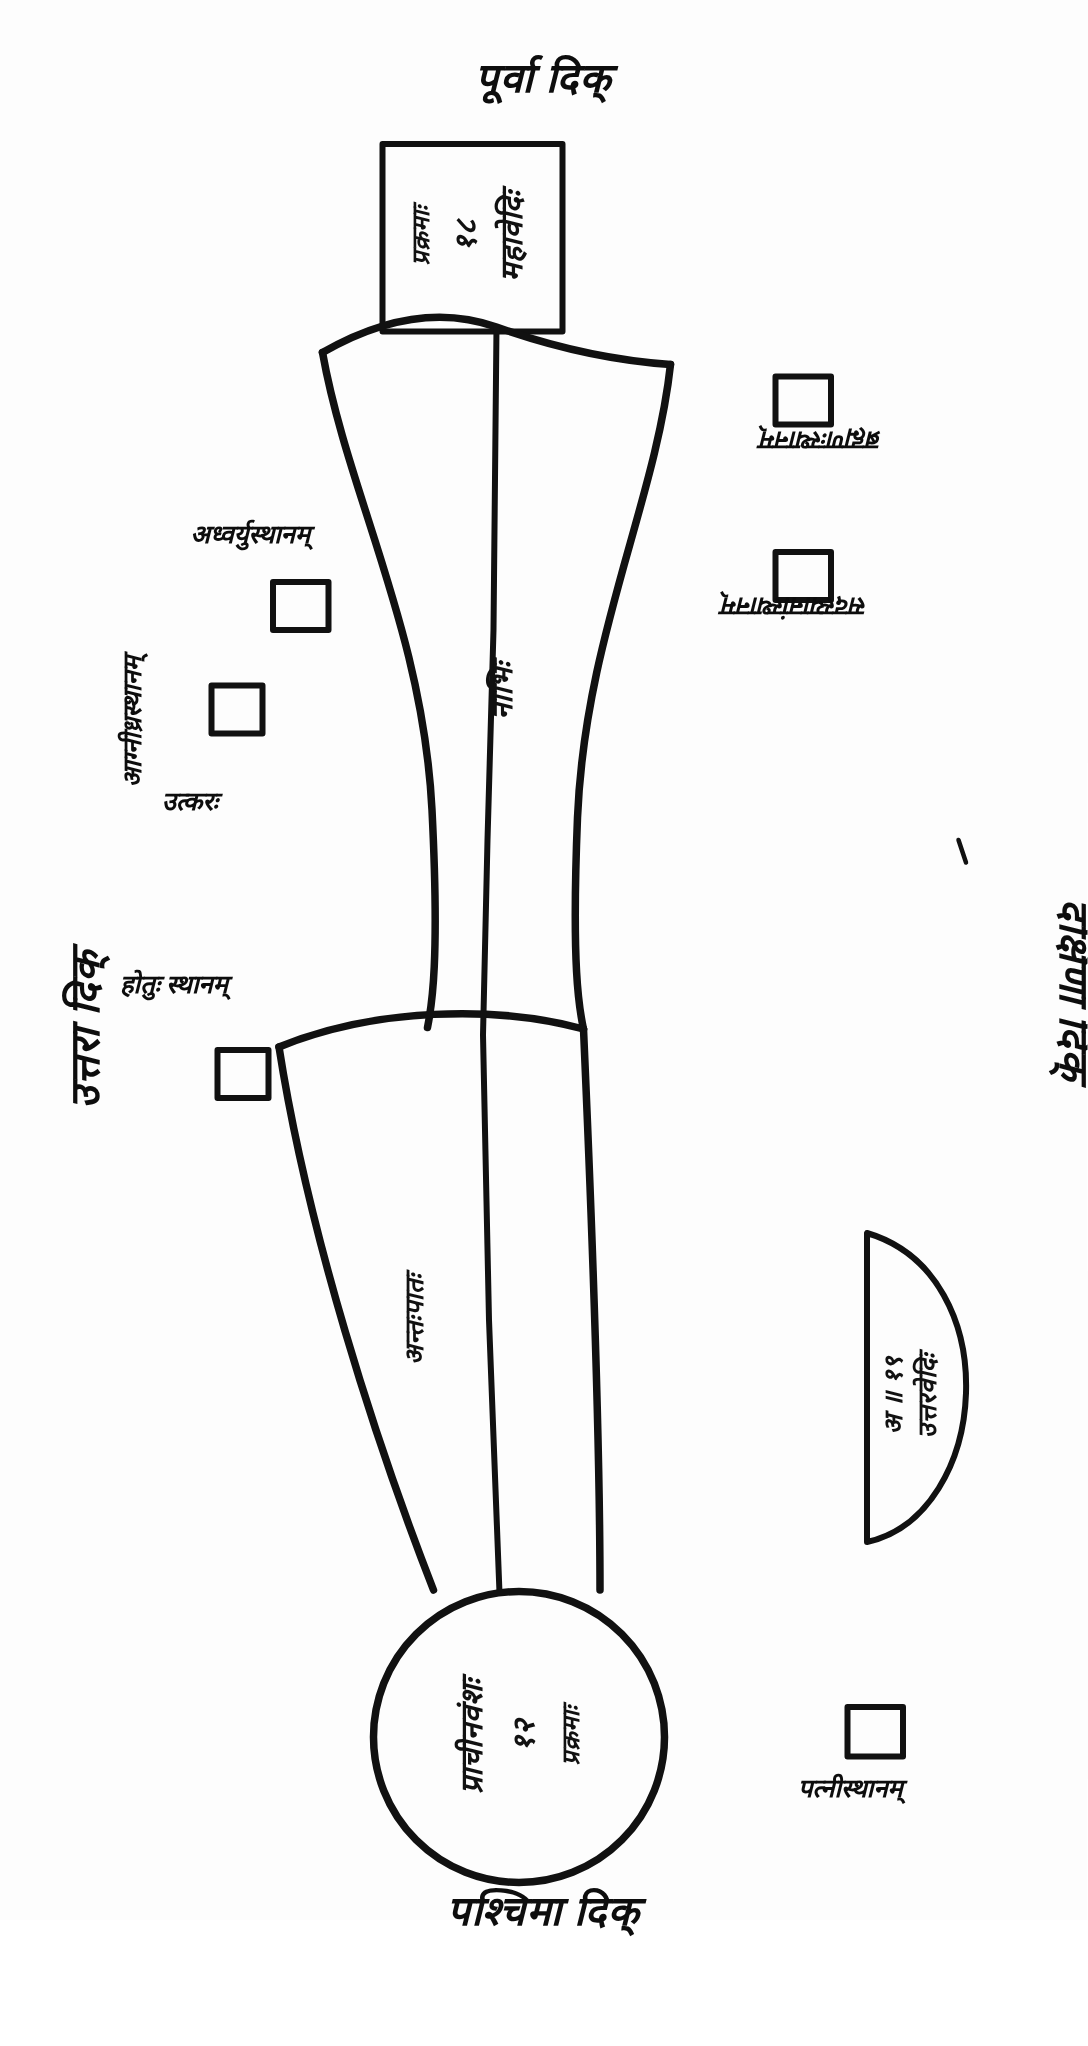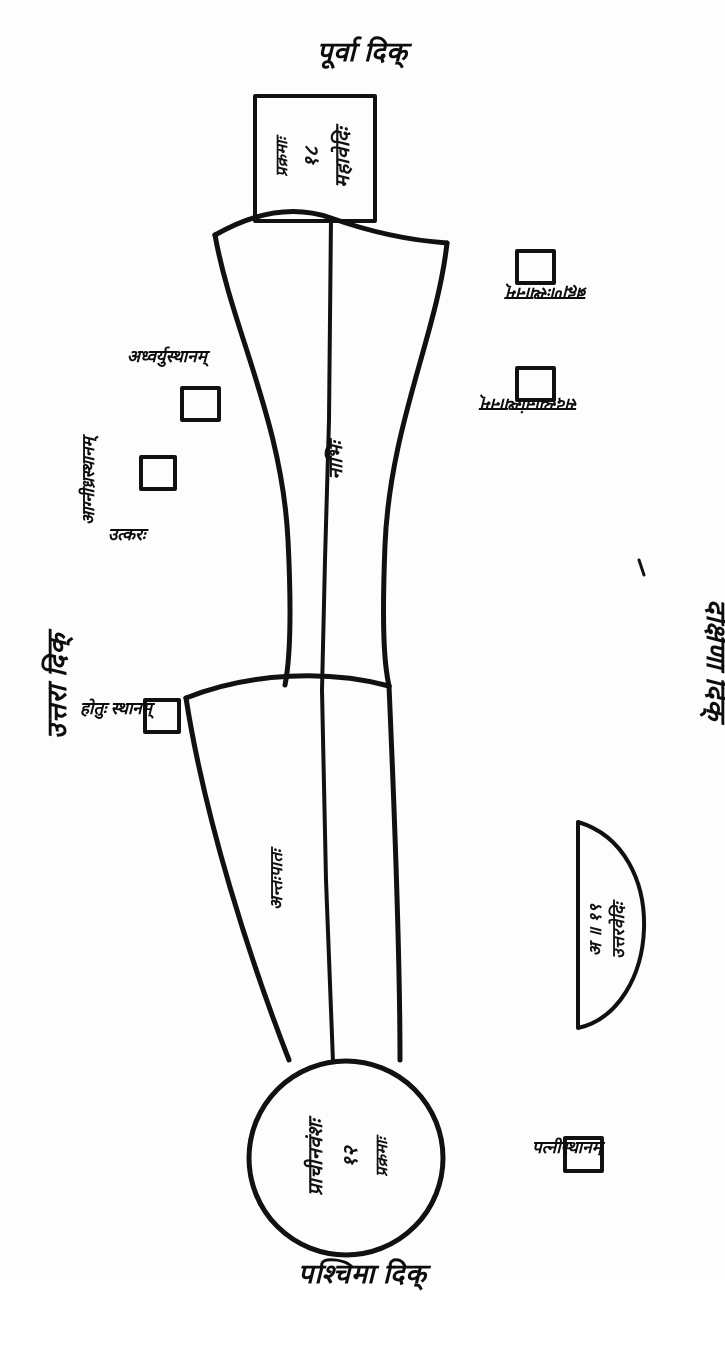--- a/index.html
+++ b/index.html
@@ -245,17 +245,17 @@
   <div class="lbl sm rot180" style="left:455px; top:283px; width:185px; text-align:center;">ब्रह्मणःस्थानम्</div>
 
   <div class="lbl sm rot180" style="left:415px; top:394px; width:230px; text-align:center;">सदस्यानांस्थानम्</div>
 
   <div class="lbl sm" style="left:127px; top:348px;">अध्वर्युस्थानम्</div>
 
   <div class="lbl sm rotm90" style="left:80px; top:525px; transform-origin:left top;">आग्नीध्रस्थानम्</div>
 
   <div class="lbl sm" style="left:108px; top:484px;margin-top:42px;">उत्करः</div>
 
-  <div class="lbl sm" style="left:80px; top:700px;">होतुः स्थानम्</div>
-
-  <div class="lbl sm" style="left:532px; top:1139px;">पत्नीस्थानम्</div>
+  <div class="lbl sm" style="left:80px; top:648px;">होतुः स्थानम्</div>
+
+  <div class="lbl sm" style="left:532px; top:1184px;">पत्नीस्थानम्</div>
 
 </div>
 
 </body></html>

